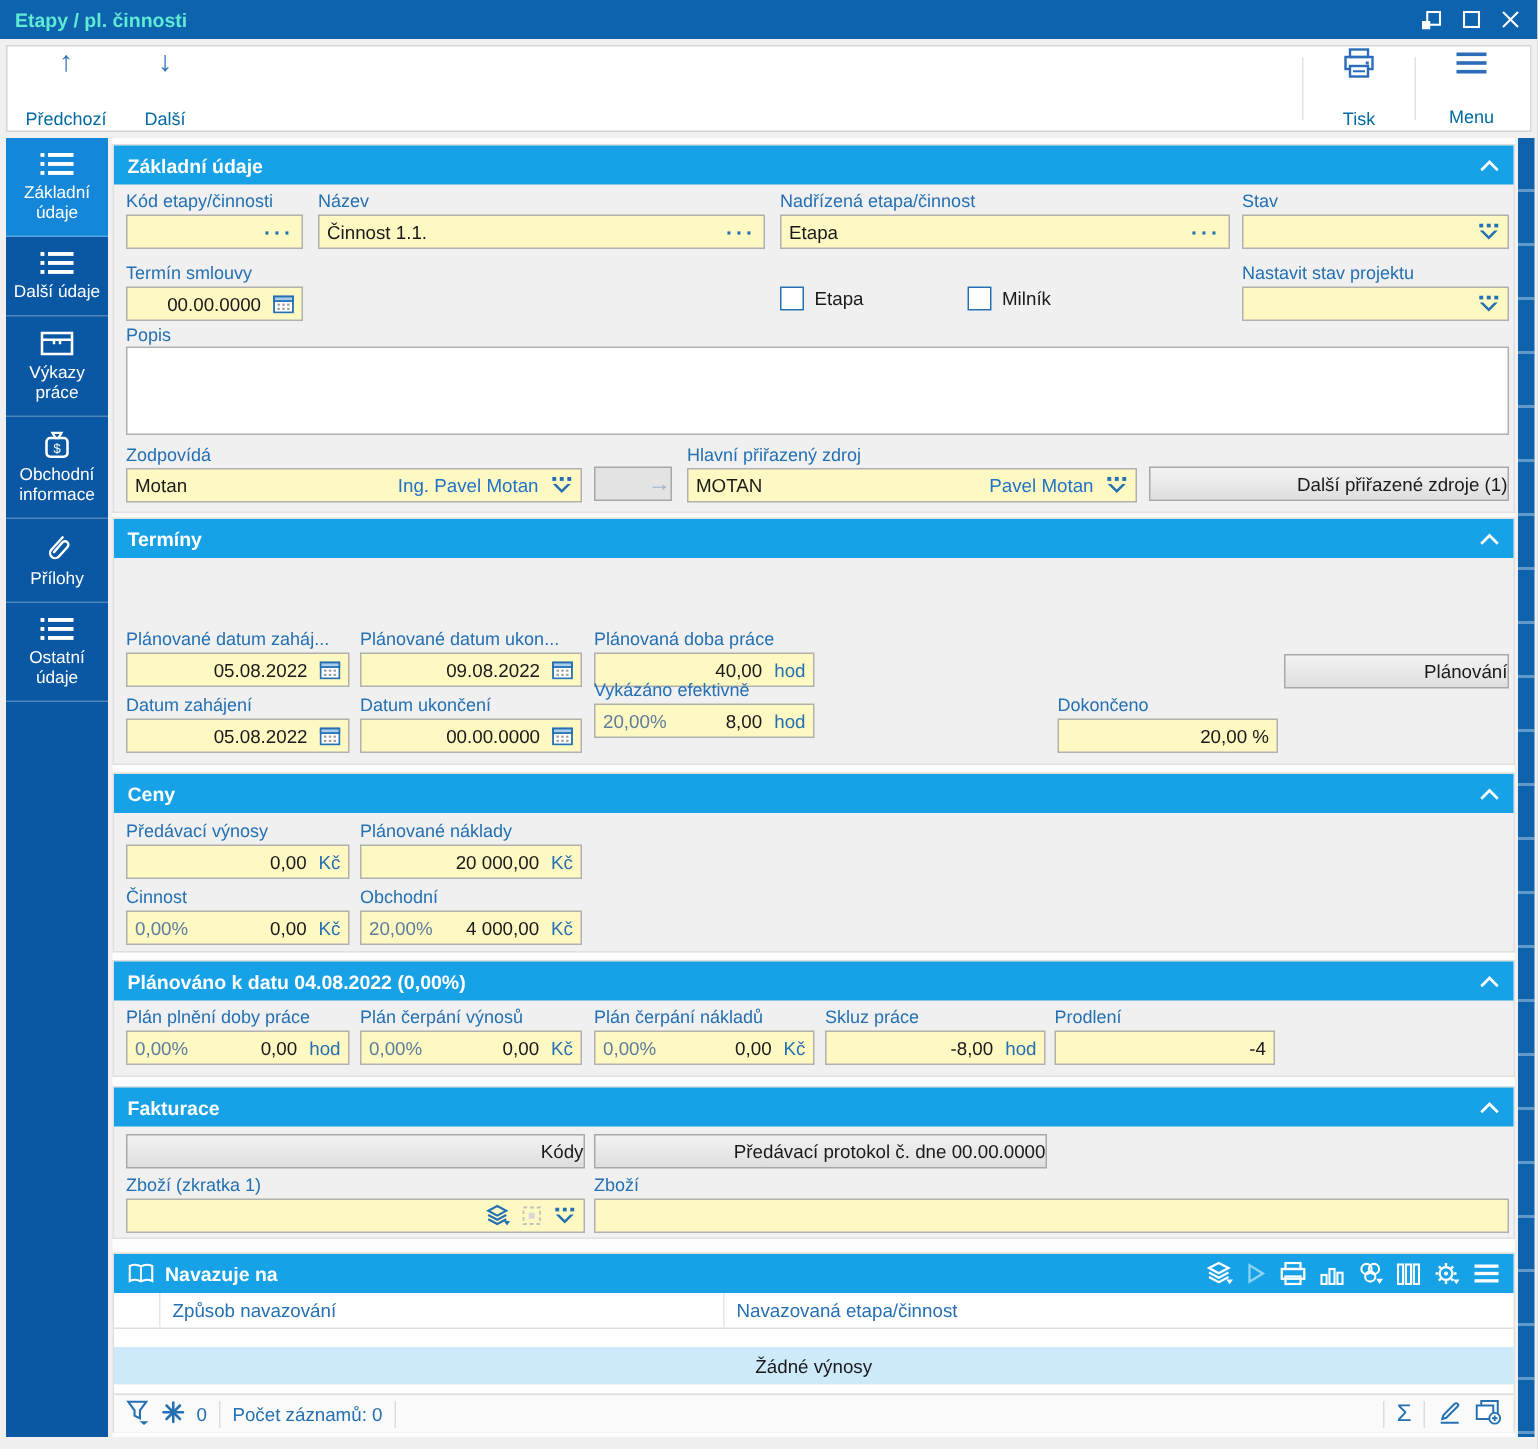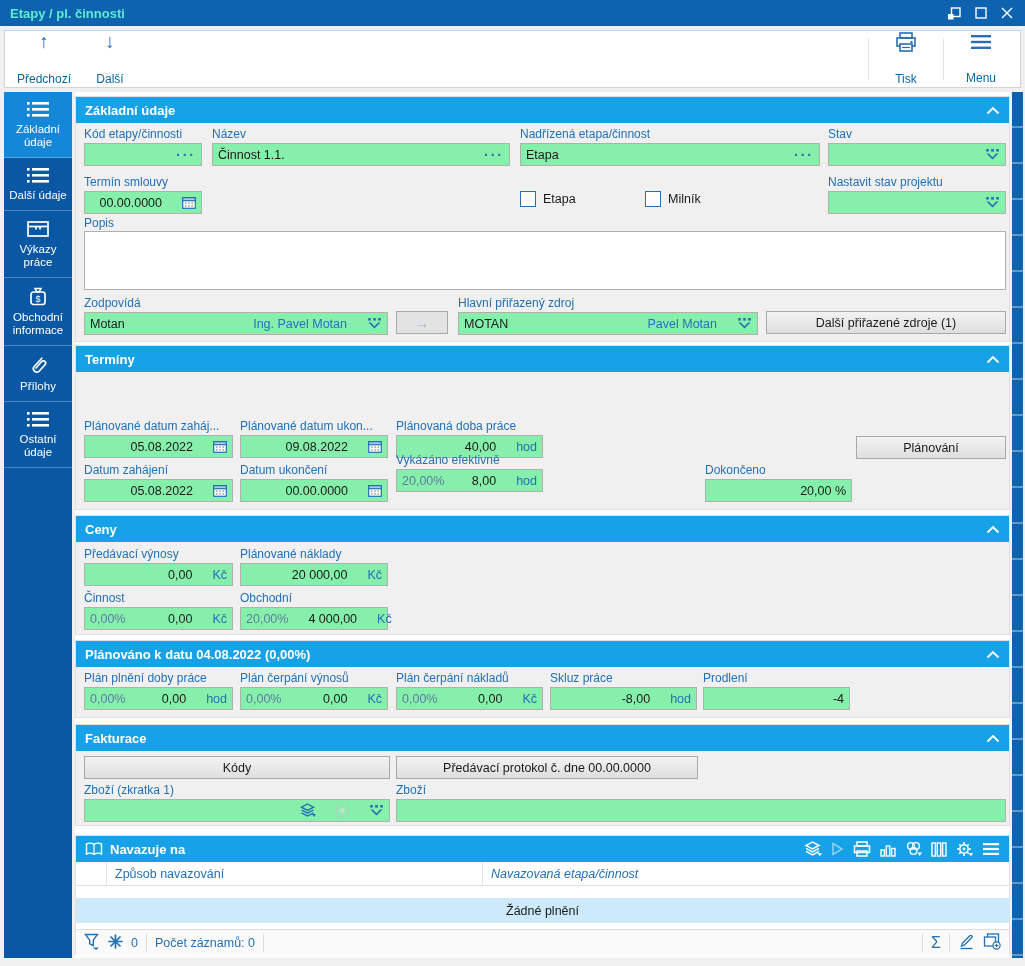--- a/index.html
+++ b/index.html
@@ -38,46 +38,46 @@
   .section{position:absolute;left:0;width:935px;background:#f0f0f0;border:1px solid #e0e0e0;}
   .sec-head{height:26px;background:#17a2e8;color:#fff;font-size:13px;font-weight:bold;
     display:flex;align-items:center;padding:0 9px;gap:7px;}
   .sec-title{flex:0 0 auto;}
   .sec-sp{flex:1;}
   .head-icons{display:flex;align-items:center;gap:9px;}
 
   
   .fld{position:absolute;}
   .lbl{color:#2470b3;font-size:12px;line-height:13px;margin-bottom:2px;white-space:nowrap;}
-  .box{background:#86efac;border:1px solid #b0b0b0;height:23px;display:flex;align-items:center;
-    padding:0 5px;font-size:12.5px;color:#1a1a1a;gap:20px;}
+  .box{background:#fef9c3;border:1px solid #b0b0b0;height:23px;display:flex;align-items:center;
+    padding:0 5px;font-size:12.5px;color:#1a1a1a;gap:8px;}
   .val{white-space:nowrap;}
   .val.ra{margin-left:auto;}
   .pct{color:#5f7d9c;margin-right:auto;white-space:nowrap;}
   .unit{color:#2470b3;white-space:nowrap;}
   .link{color:#2273c4;white-space:nowrap;}
   .dots{color:#2470b3;font-weight:bold;letter-spacing:2px;margin-left:auto;}
   .dots::after{content:"\00b7\00b7\00b7";font-size:14px;}
   .ddi{flex:0 0 auto;display:flex;}
   .textarea{position:absolute;background:#fff;border:1px solid #b0b0b0;}
   .btn{position:absolute;height:23px;background:linear-gradient(#f3f3f3,#dedede);
-    border:1px solid #a8a8a8;display:flex;align-items:center;justify-content:center;
+    border:1px solid #a8a8a8;display:flex;align-items:center;justify-content:flex-end;
     font-size:12.5px;color:#1a1a1a;cursor:default;}
   .btn.dis{color:#9fb3cb;background:#e3e3e3;}
   .btn.dis::before{content:"\2192";font-size:15px;}
   .chkrow{position:absolute;display:flex;align-items:center;gap:7px;font-size:12.5px;color:#1a1a1a;}
   .chk{width:16px;height:16px;background:#fff;border:1px solid #2470b3;}
 
   
   .grid-colhead{height:24px;background:#fff;border-bottom:1px solid #e0e0e0;display:flex;
     font-size:12.5px;color:#2470b3;align-items:center;}
   .grid-colhead .c1{width:31px;height:100%;border-right:1px solid #e6e6e6;}
   .grid-colhead .c2{width:376px;height:100%;display:flex;align-items:center;padding:0 8px;
     border-right:1px solid #e6e6e6;text-align:right;}
-  .grid-colhead .c3{flex:1;height:100%;display:flex;align-items:center;padding:0 8px;font-style:italic;}
+  .grid-colhead .c3{flex:1;height:100%;display:flex;align-items:center;padding:0 8px;}
   .grid-sp1{height:12px;background:#fff;}
   .grid-empty{height:25px;background:#cdeafa;color:#1a1a1a;font-size:12.5px;display:flex;
     align-items:center;justify-content:center;}
   .grid-sp2{height:6px;background:#fff;}
   .grid-foot{height:26px;background:#fafafa;border-top:1px solid #dcdcdc;display:flex;
     align-items:center;padding:0 8px;gap:8px;font-size:12.5px;color:#2470b3;}
   .fsep{width:1px;height:18px;background:#dcdcdc;}
   .sigma::before{content:"\03a3";font-size:16px;color:#2470b3;}
 
   
@@ -653,21 +653,21 @@
               <rect x="1" y="10.8" width="16" height="2.2" fill="#fff"></rect>
             </svg>
         </span>
       </div>
       <div class="grid-colhead">
         <div class="c1"></div>
         <div class="c2">Způsob navazování</div>
         <div class="c3">Navazovaná etapa/činnost</div>
       </div>
       <div class="grid-sp1"></div>
-      <div class="grid-empty">Žádné plnění</div>
+      <div class="grid-empty">Žádné výnosy</div>
       <div class="grid-sp2"></div>
       <div class="grid-foot">
         <span><svg width="16" height="17" viewBox="0 0 16 17">
               <path d="M1.5 1.5 H13.5 L9.3 7.2 V12.6 L5.7 10.8 V7.2 Z" fill="none" stroke="#2470b3" stroke-width="1.4"></path>
               <path d="M9 14.5 L15 14.5 L12 17 Z" fill="#2470b3"></path>
             </svg></span>
         <span><svg width="15" height="15" viewBox="0 0 15 15">
               <g stroke="#2470b3" stroke-width="1.7" stroke-linecap="round">
                 <line x1="7.5" y1="1" x2="7.5" y2="14"></line>
                 <line x1="1" y1="7.5" x2="14" y2="7.5"></line>

